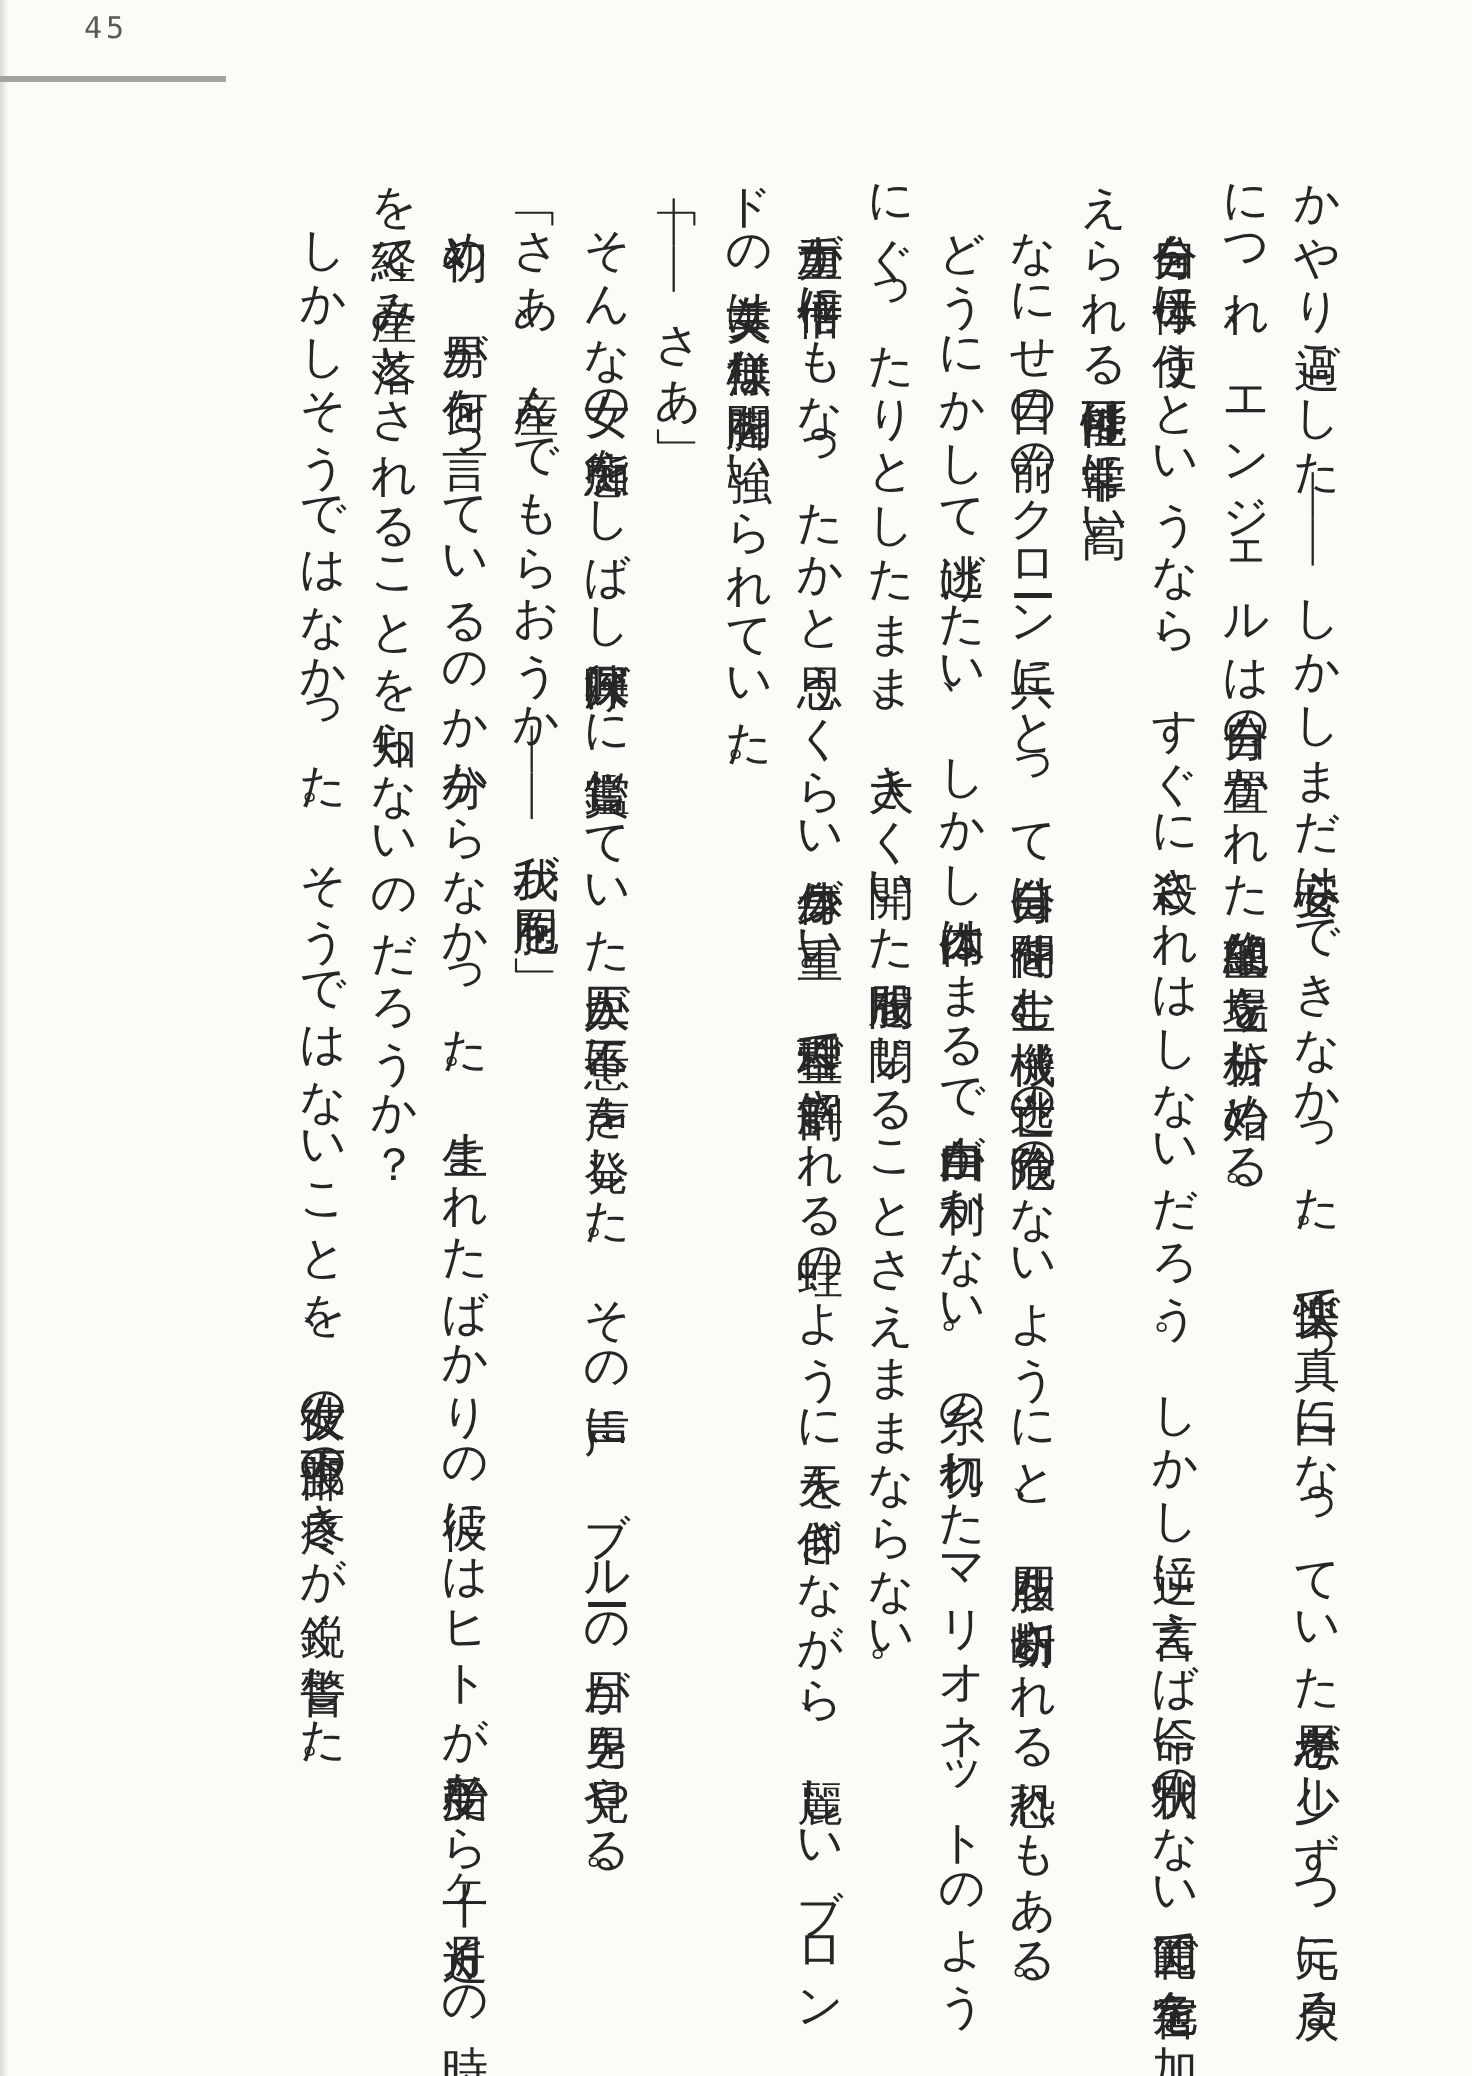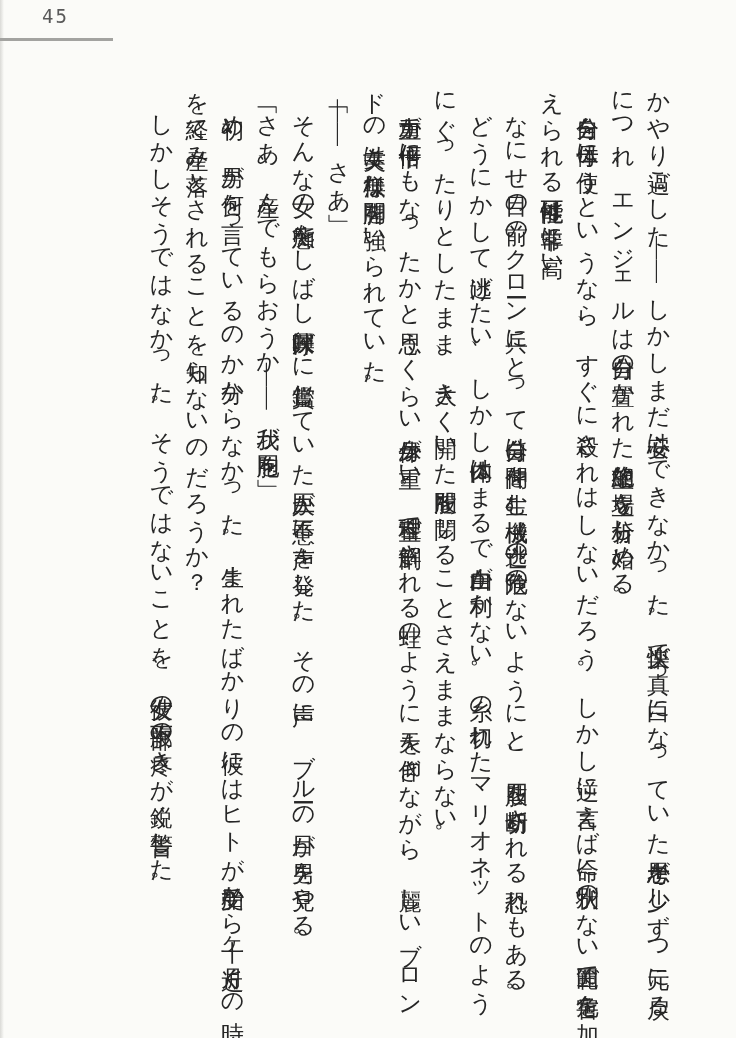--- a/index.html
+++ b/index.html
@@ -22,21 +22,21 @@
     position: absolute;
     left: 0; top: 0; bottom: 0;
     width: 4px;
     background: linear-gradient(to right, rgba(120,120,115,0.25), rgba(120,120,115,0));
   }
   .page-num {
     position: absolute;
     left: 42px;
     top: 5px;
     font-family: "DejaVu Sans Mono", "Liberation Mono", monospace;
-    font-size: 19px;
+    font-size: 15px;
     letter-spacing: 2px;
     color: #595959;
   }
   .page-num-rule {
     position: absolute;
     left: 0;
     top: 38px;
     width: 113px;
     height: 3px;
     background: #a3a3a0;

